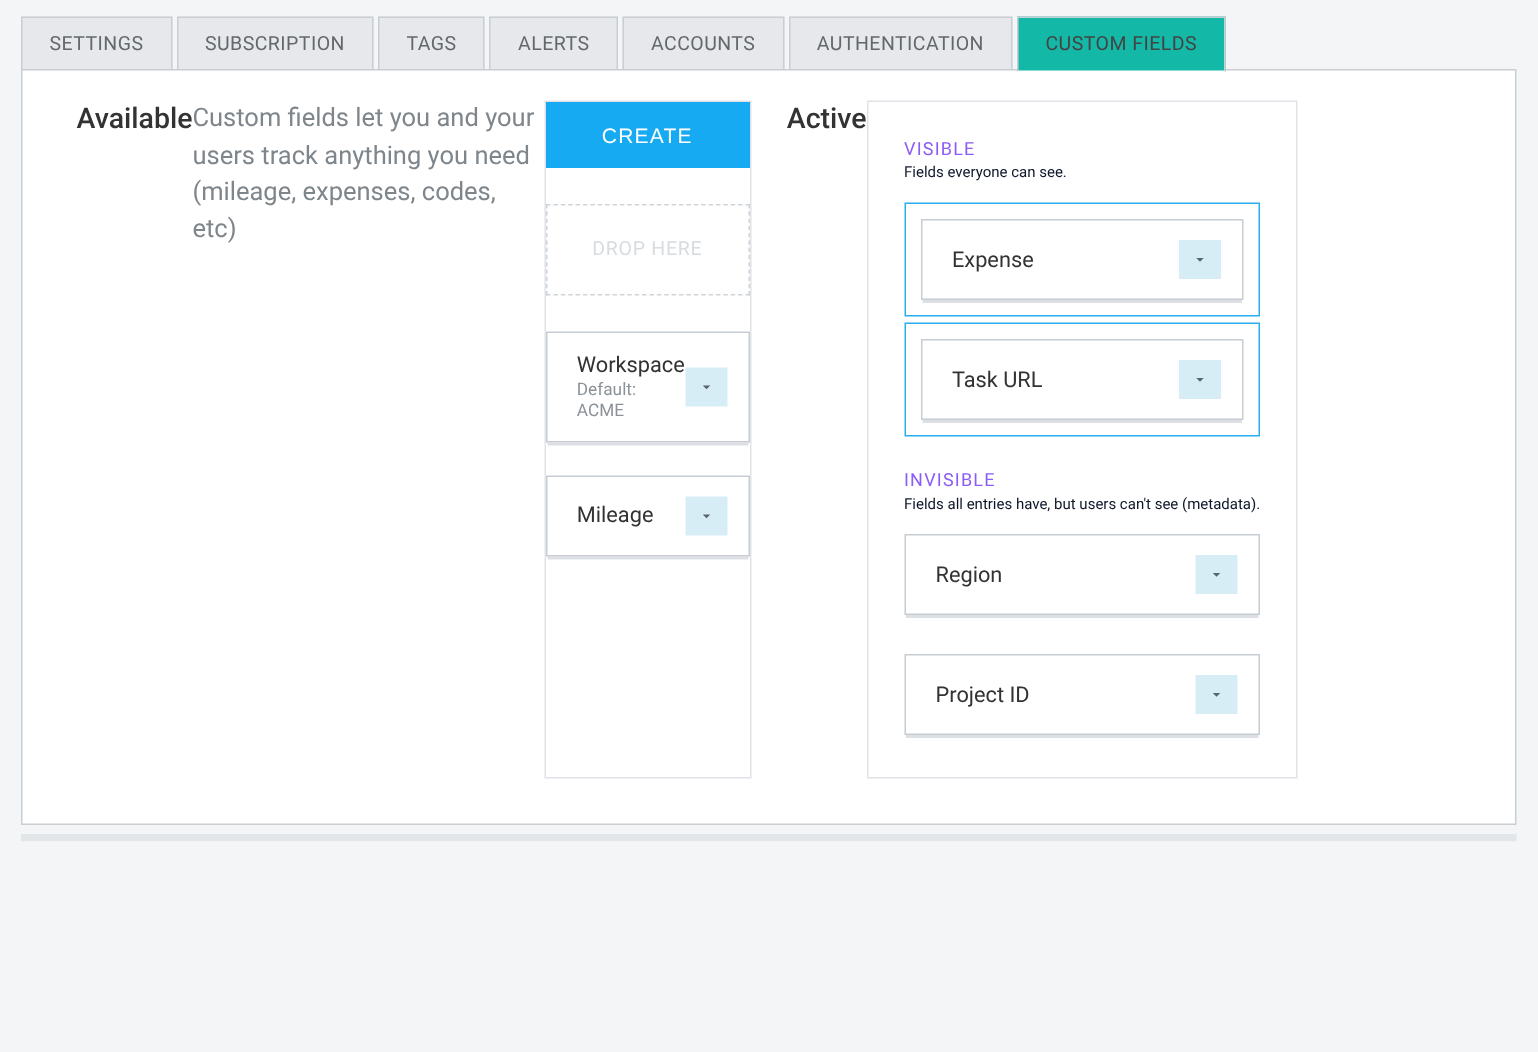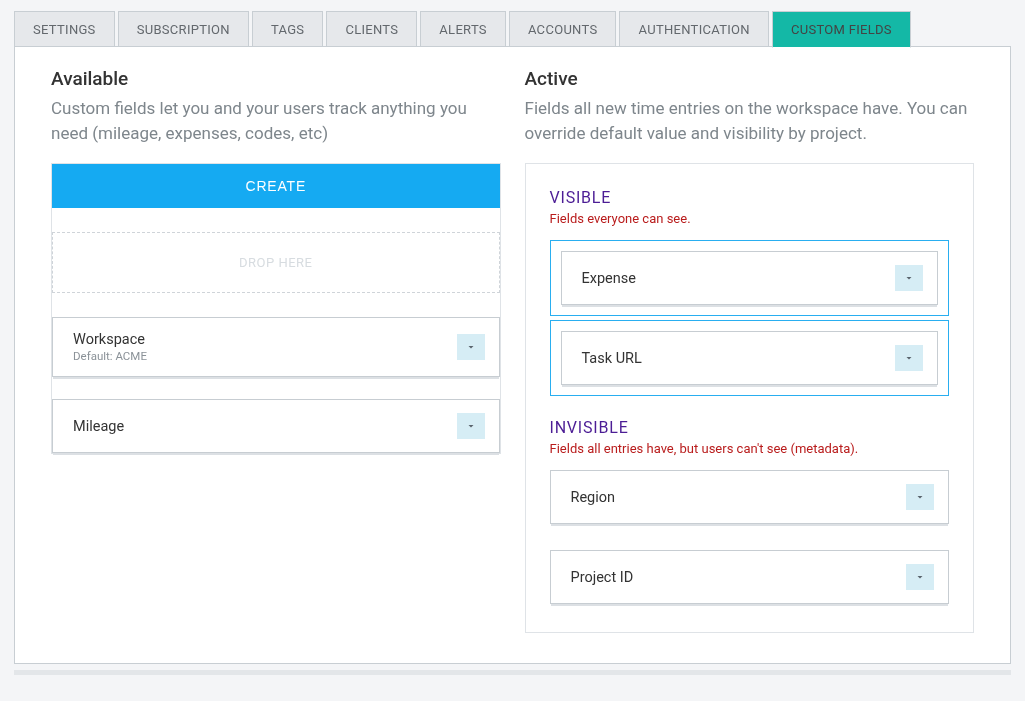--- a/index.html
+++ b/index.html
@@ -40,21 +40,21 @@
       border-top: 1px solid #c8ced3;
       display: flex;
       padding: 20px 36px 30px 36px;
       gap: 24px;
       position: relative;
       margin-top: -1px;
     }
     .col {
       flex: 1;
       display: flex;
-      flex-direction: column;
+      flex-direction: row;
     }
     .col-title {
       font-size: 19px;
       font-weight: 500;
       color: #333;
       margin-bottom: 6px;
     }
     .col-desc {
       font-size: 17px;
       color: #7e868c;
@@ -119,28 +119,28 @@
     }
     .chevron-btn {
       width: 28px; height: 26px;
       background: #d6edf5;
       display: flex; align-items:center; justify-content:center;
       cursor: pointer;
     }
     .chevron-btn svg { width: 12px; height: 12px; fill: #59646d; }
     
     .section-label {
-      font-size: 16px;
+      font-size: 12px;
       letter-spacing: 0.8px;
-      color: #4c1d95;
+      color: #8b5cf6;
       margin-bottom: 4px;
     }
     .section-sub {
-      font-size: 13px;
-      color: #b91c1c;
+      font-size: 10px;
+      color: #0f172a;
       margin-bottom: 14px;
     }
     .visible-block {
       margin-bottom: 22px;
     }
     .invisible-block .field-card { margin-bottom: 0; }
     .cards-stack { display:flex; flex-direction:column; gap:4px; }
     
     .blue-outline {
       border: 1px solid #29aef0;
@@ -152,21 +152,20 @@
       margin-top: 6px;
     }
   </style>
 </head>
 <body>
 
 <div class="tab-row">
   <div class="tab">SETTINGS</div>
   <div class="tab">SUBSCRIPTION</div>
   <div class="tab">TAGS</div>
-  <div class="tab">CLIENTS</div>
   <div class="tab">ALERTS</div>
   <div class="tab">ACCOUNTS</div>
   <div class="tab">AUTHENTICATION</div>
   <div class="tab active">CUSTOM FIELDS</div>
 </div>
 
 <div class="panel">
 
   <div class="col">
     <div class="col-title">Available</div>
@@ -196,21 +195,20 @@
           <svg viewBox="0 0 24 24">
               <path d="M7 10l5 5 5-5z"></path>
             </svg>
         </div>
       </div>
     </div>
   </div>
 
   <div class="col">
     <div class="col-title">Active</div>
-    <div class="col-desc">Fields all new time entries on the workspace have. You can override default value and visibility by project.</div>
 
     <div class="group-box active-box">
 
       <div class="visible-block">
         <div class="section-label">VISIBLE</div>
         <div class="section-sub">Fields everyone can see.</div>
 
         <div class="cards-stack">
           <div class="blue-outline">
             <div class="field-card">

